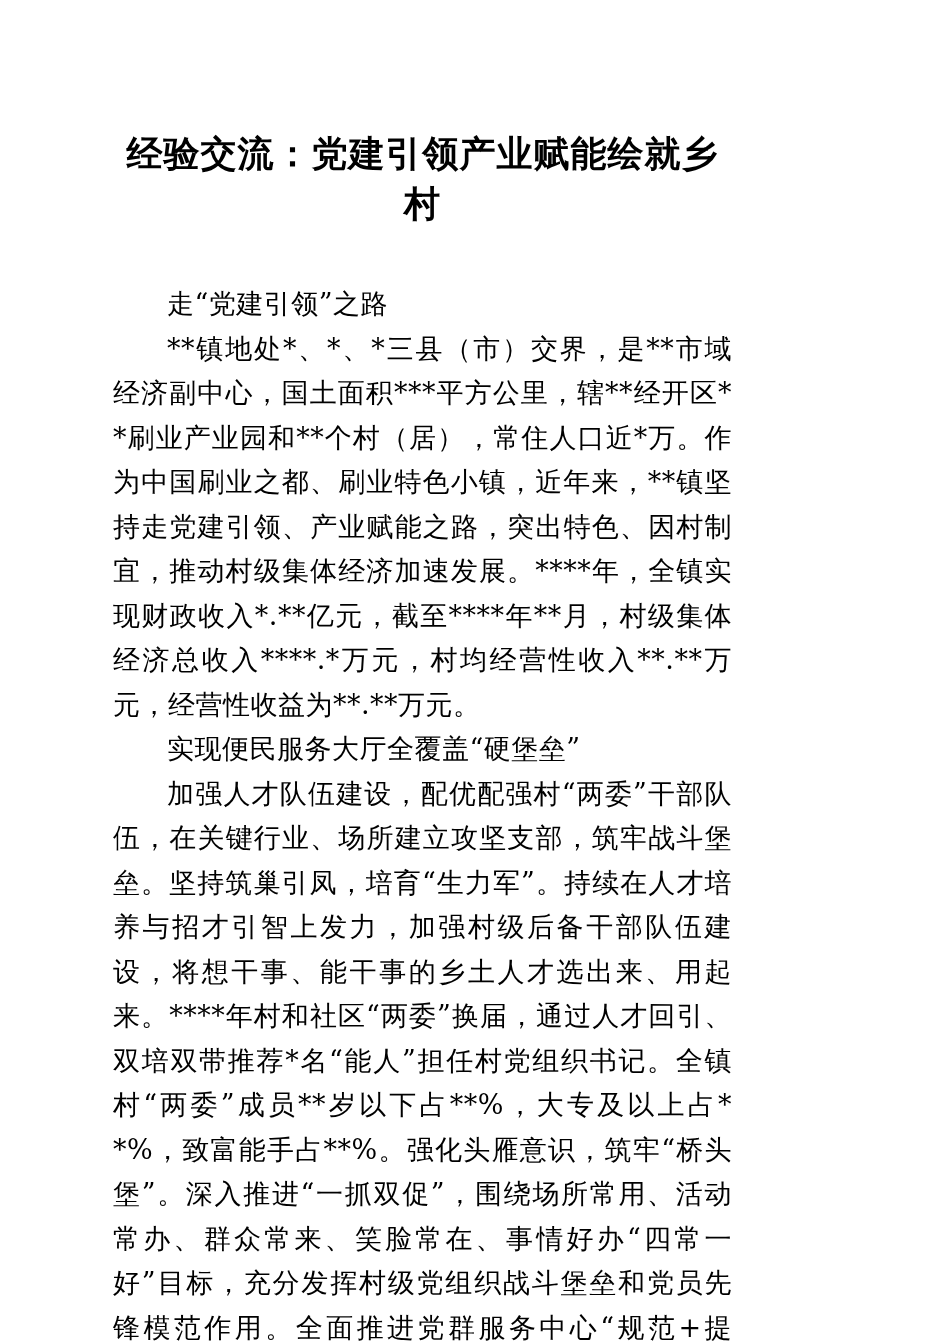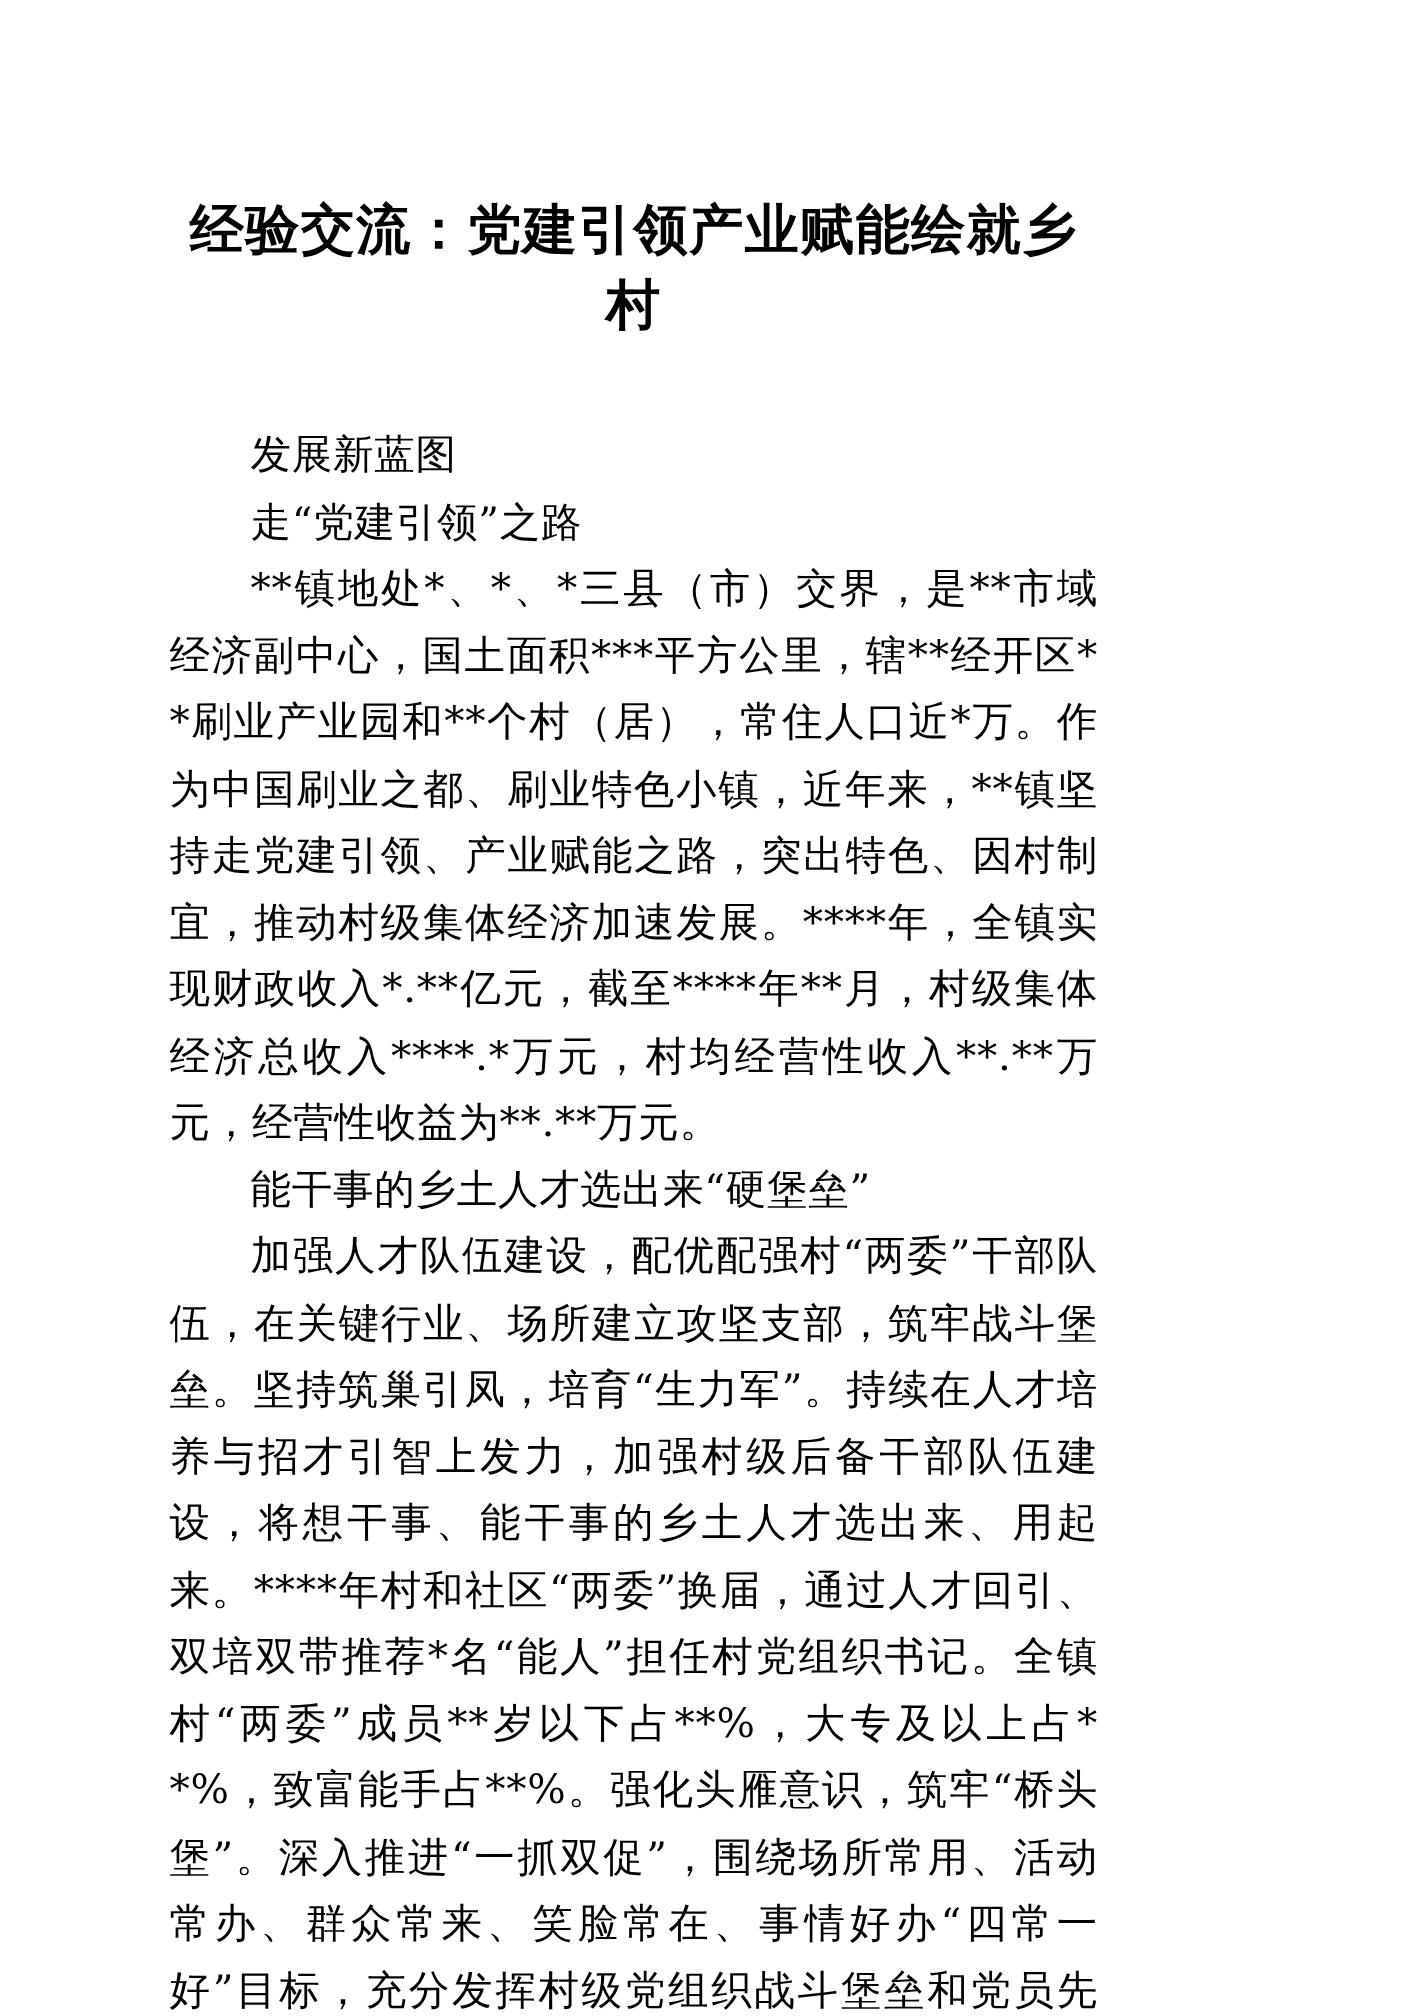--- a/index.html
+++ b/index.html
@@ -39,22 +39,21 @@
     letter-spacing: 0.5px;
     word-break: break-all;
   }
 </style>
 </head>
 <body>
 
 <div class="page">
   <h1 class="doc-title">经验交流：党建引领产业赋能绘就乡村</h1>
 
-  <p class="para">发展新蓝图</p>
 
   <p class="para">走“党建引领”之路</p>
 
   <p class="para">**镇地处*、*、*三县（市）交界，是**市域经济副中心，国土面积***平方公里，辖**经开区**刷业产业园和**个村（居），常住人口近*万。作为中国刷业之都、刷业特色小镇，近年来，**镇坚持走党建引领、产业赋能之路，突出特色、因村制宜，推动村级集体经济加速发展。****年，全镇实现财政收入*.**亿元，截至****年**月，村级集体经济总收入****.*万元，村均经营性收入**.**万元，经营性收益为**.**万元。</p>
 
-  <p class="para">能干事的乡土人才选出来“硬堡垒”</p>
+  <p class="para">实现便民服务大厅全覆盖“硬堡垒”</p>
 
   <p class="para">加强人才队伍建设，配优配强村“两委”干部队伍，在关键行业、场所建立攻坚支部，筑牢战斗堡垒。坚持筑巢引凤，培育“生力军”。持续在人才培养与招才引智上发力，加强村级后备干部队伍建设，将想干事、能干事的乡土人才选出来、用起来。****年村和社区“两委”换届，通过人才回引、双培双带推荐*名“能人”担任村党组织书记。全镇村“两委”成员**岁以下占**%，大专及以上占**%，致富能手占**%。强化头雁意识，筑牢“桥头堡”。深入推进“一抓双促”，围绕场所常用、活动常办、群众常来、笑脸常在、事情好办“四常一好”目标，充分发挥村级党组织战斗堡垒和党员先锋模范作用。全面推进党群服务中心“规范+提升”建设，实现便民服务大厅全覆盖。</p>
 </div>
 
 </body></html>

